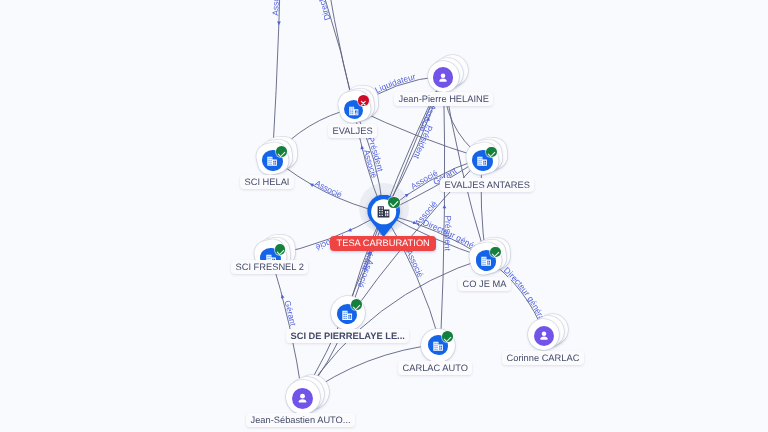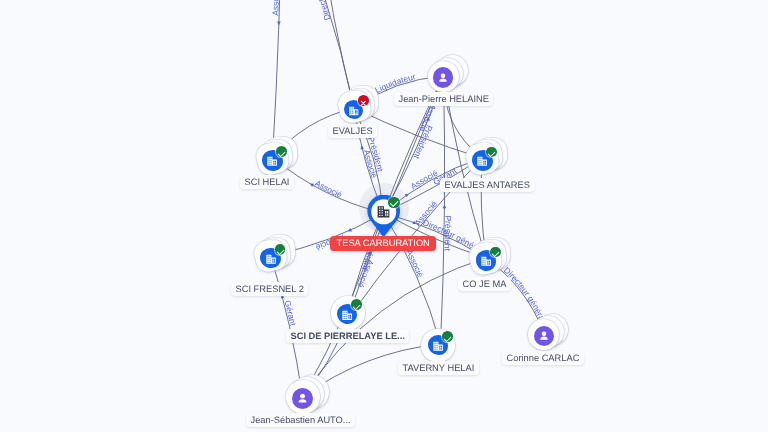--- a/index.html
+++ b/index.html
@@ -239,21 +239,21 @@
         <div class="card" style="width: 31.2px; height: 31.2px; left: 254.9px; top: 240.4px; border-radius: 12.5px; transform: rotate(-14deg);"></div>
         <div class="blob" style="width: 20.6px; height: 20.6px; left: 260.3px; top: 247.9px; background: rgb(19, 100, 232);"></div>
         <span class="ico" style="color: rgb(255, 255, 255); width: 12.2px; height: 12.2px; left: 264.5px; top: 252.1px;"><svg viewBox="0 0 24 24" width="100%" height="100%">
             <path fill="currentColor" d="M2.6 21.4V3.6h10.1V8.8h8.7v12.6H2.6zM5 19.2h2V17H5v2.2zm0-3.9h2v-2.2H5v2.2zm0-3.9h2V9.2H5v2.2zm0-3.9h2V5.3H5v2.2zm3.9 11.7h2V17h-2v2.2zm0-3.9h2v-2.2h-2v2.2zm0-3.9h2V9.2h-2v2.2zm0-3.9h2V5.3h-2v2.2z"></path>
             <path fill="#1364e8" d="M14.3 11.3h5.4v8H14.3z"></path>
             <path fill="currentColor" d="M16.55 11.3h.9v8h-.9zM14.3 14.35h5.4v.9h-5.4zM14.3 17.15h5.4v.9h-5.4z"></path>
           </svg></span>
         <div class="badge" style="width: 10.6px; height: 10.6px; left: 274.5px; top: 244.2px; background: rgb(21, 128, 61);"><svg viewBox="0 0 24 24" width="100%" height="100%">
             <path fill="none" stroke="#eaf7ee" stroke-width="2.4" stroke-linecap="round" stroke-linejoin="round" d="M5.2 11.6L10.6 17 19.8 7.4"></path>
           </svg></div>
-        <div class="nlabel" style="left: 231px; top: 282px; text-align: center;">SCI FRESNEL 2</div>
+        <div class="nlabel" style="left: 231px; top: 260px; text-align: center;">SCI FRESNEL 2</div>
       </div>
       <div class="node-wrap" style="left: 0px; top: 0px;">
         <div class="ghost-card" style="width: 31.2px; height: 31.2px; left: 479.2px; top: 237.7px; border-radius: 12.5px; transform: rotate(-2deg);"></div>
         <div class="ghost-card" style="width: 31.2px; height: 31.2px; left: 474.8px; top: 240.3px; border-radius: 12.5px; transform: rotate(-8deg);"></div>
         <div class="card" style="width: 31.2px; height: 31.2px; left: 470.4px; top: 242.9px; border-radius: 12.5px; transform: rotate(-14deg);"></div>
         <div class="blob" style="width: 20.6px; height: 20.6px; left: 475.8px; top: 250.4px; background: rgb(19, 100, 232);"></div>
         <span class="ico" style="color: rgb(255, 255, 255); width: 12.2px; height: 12.2px; left: 480px; top: 254.6px;"><svg viewBox="0 0 24 24" width="100%" height="100%">
             <path fill="currentColor" d="M2.6 21.4V3.6h10.1V8.8h8.7v12.6H2.6zM5 19.2h2V17H5v2.2zm0-3.9h2v-2.2H5v2.2zm0-3.9h2V9.2H5v2.2zm0-3.9h2V5.3H5v2.2zm3.9 11.7h2V17h-2v2.2zm0-3.9h2v-2.2h-2v2.2zm0-3.9h2V9.2h-2v2.2zm0-3.9h2V5.3h-2v2.2z"></path>
             <path fill="#1364e8" d="M14.3 11.3h5.4v8H14.3z"></path>
             <path fill="currentColor" d="M16.55 11.3h.9v8h-.9zM14.3 14.35h5.4v.9h-5.4zM14.3 17.15h5.4v.9h-5.4z"></path>
@@ -280,21 +280,21 @@
         <div class="card" style="width: 33.6px; height: 33.6px; left: 421.2px; top: 328.7px; border-radius: 50%; transform: rotate(0deg);"></div>
         <div class="blob" style="width: 19.6px; height: 19.6px; left: 428px; top: 335.3px; background: rgb(19, 100, 232);"></div>
         <span class="ico" style="color: rgb(255, 255, 255); width: 12.2px; height: 12.2px; left: 431.7px; top: 339px;"><svg viewBox="0 0 24 24" width="100%" height="100%">
             <path fill="currentColor" d="M2.6 21.4V3.6h10.1V8.8h8.7v12.6H2.6zM5 19.2h2V17H5v2.2zm0-3.9h2v-2.2H5v2.2zm0-3.9h2V9.2H5v2.2zm0-3.9h2V5.3H5v2.2zm3.9 11.7h2V17h-2v2.2zm0-3.9h2v-2.2h-2v2.2zm0-3.9h2V9.2h-2v2.2zm0-3.9h2V5.3h-2v2.2z"></path>
             <path fill="#1364e8" d="M14.3 11.3h5.4v8H14.3z"></path>
             <path fill="currentColor" d="M16.55 11.3h.9v8h-.9zM14.3 14.35h5.4v.9h-5.4zM14.3 17.15h5.4v.9h-5.4z"></path>
           </svg></span>
         <div class="badge" style="width: 10.6px; height: 10.6px; left: 442.1px; top: 331.4px; background: rgb(21, 128, 61);"><svg viewBox="0 0 24 24" width="100%" height="100%">
             <path fill="none" stroke="#eaf7ee" stroke-width="2.4" stroke-linecap="round" stroke-linejoin="round" d="M5.2 11.6L10.6 17 19.8 7.4"></path>
           </svg></div>
-        <div class="nlabel" style="left: 398px; top: 360.5px;">TAVERNY HELAI</div>
+        <div class="nlabel" style="left: 398px; top: 360.5px;">CARLAC AUTO</div>
       </div>
       <div class="node-wrap" style="left: 0px; top: 0px;">
         <div class="ghost-card" style="width: 31.2px; height: 31.2px; left: 537.2px; top: 313.7px; border-radius: 50%; transform: rotate(-2deg);"></div>
         <div class="ghost-card" style="width: 31.2px; height: 31.2px; left: 532.8px; top: 316.3px; border-radius: 50%; transform: rotate(-6deg);"></div>
         <div class="card" style="width: 31.2px; height: 31.2px; left: 528.4px; top: 318.9px; border-radius: 50%; transform: rotate(-10deg);"></div>
         <div class="blob" style="width: 20.4px; height: 20.4px; left: 533.8px; top: 325.8px; background: rgb(114, 84, 232); border-radius: 50%;"></div>
         <span class="ico" style="color: rgb(255, 255, 255); width: 14px; height: 14px; left: 537px; top: 329px;"><svg viewBox="0 0 24 24" width="100%" height="100%">
             <circle cx="12" cy="8.2" r="3.9" fill="currentColor"></circle>
             <path fill="currentColor" d="M12 13.0c-3.5 0-6.4 2.2-6.4 4.3 0 .7.4 1.2 1.1 1.2h10.6c.7 0 1.1-.5 1.1-1.2 0-2.1-2.9-4.3-6.4-4.3z"></path>
           </svg></span>

